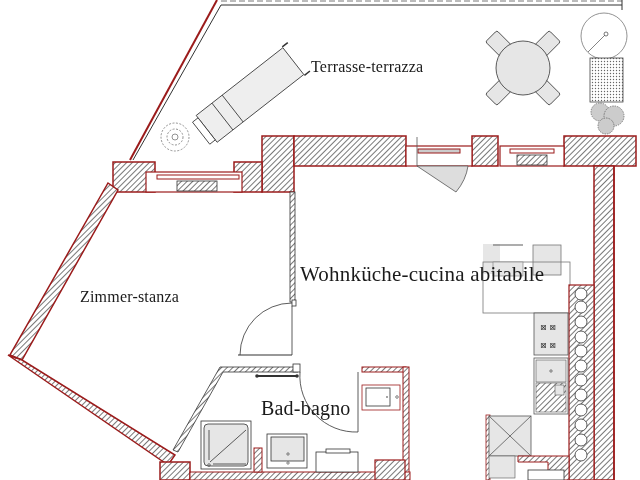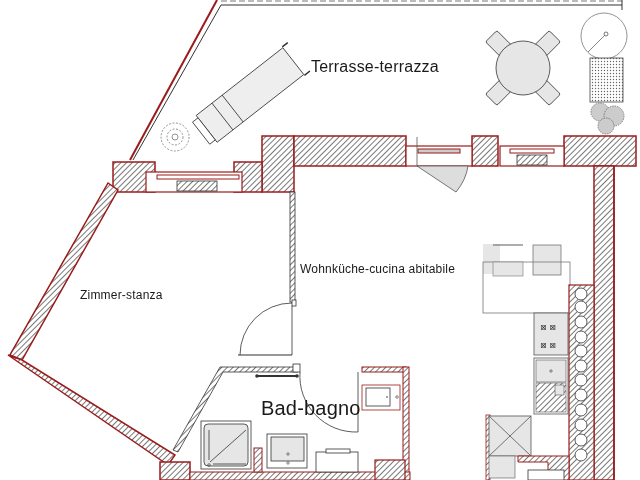--- a/index.html
+++ b/index.html
@@ -1,21 +1,21 @@
 <!DOCTYPE html>
 <html><head>
 <meta charset="utf-8">
 <style>
   html, body { margin:0; padding:0; background:#ffffff; }
   body { width:640px; height:480px; overflow:hidden; position:relative; font-family:"Liberation Sans", sans-serif; }
   #plan { position:absolute; left:0; top:0; width:640px; height:480px; }
-  .room-label { position:absolute; font-family:Liberation Sans, sans-serif; color:#1a1a1a; white-space:nowrap; letter-spacing:0.2px; }
+  .room-label { position:absolute; font-family:Liberation Serif, serif; color:#1a1a1a; white-space:nowrap; letter-spacing:0.2px; }
   #lbl-terrace { left:311px; top:58px; font-size:16px; }
-  #lbl-zimmer { left:80px; top:288px; font-size:12px; }
-  #lbl-kitchen { left:300px; top:262px; font-size:12px; }
+  #lbl-zimmer { left:80px; top:288px; font-size:16px; }
+  #lbl-kitchen { left:300px; top:262px; font-size:21px; }
   #lbl-bad { left:261px; top:397px; font-size:20px; }
 </style>
 </head>
 <body>
 
 <svg id="plan" viewBox="0 0 640 480" xmlns="http://www.w3.org/2000/svg">
   <defs>
     <pattern id="hatch" patternUnits="userSpaceOnUse" width="4" height="4" patternTransform="rotate(45)">
       <rect width="4" height="4" fill="#ffffff"></rect>
       <line x1="0" y1="0" x2="0" y2="4" stroke="#555" stroke-width="1.6"></line>

